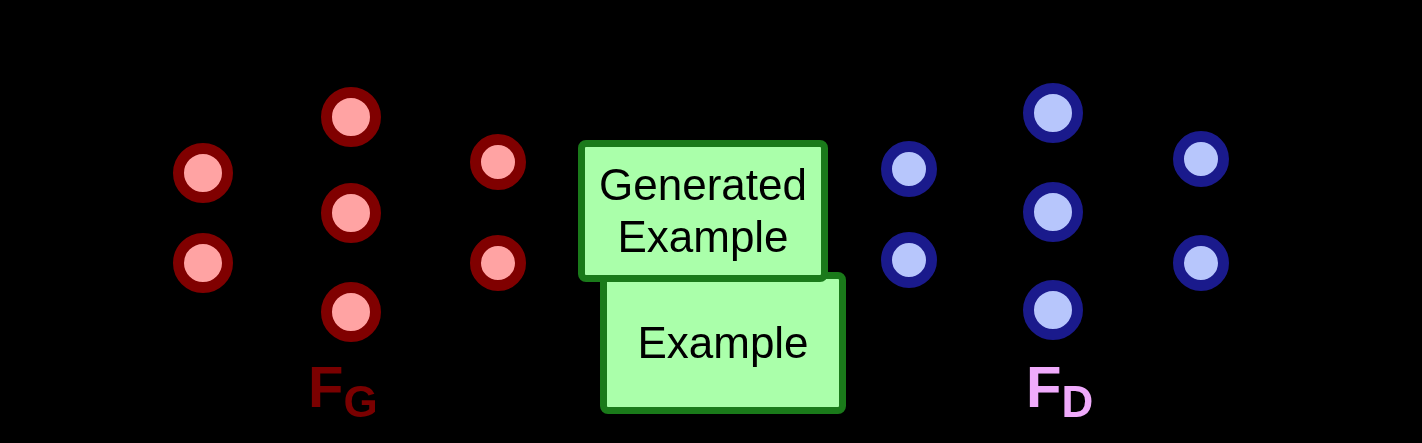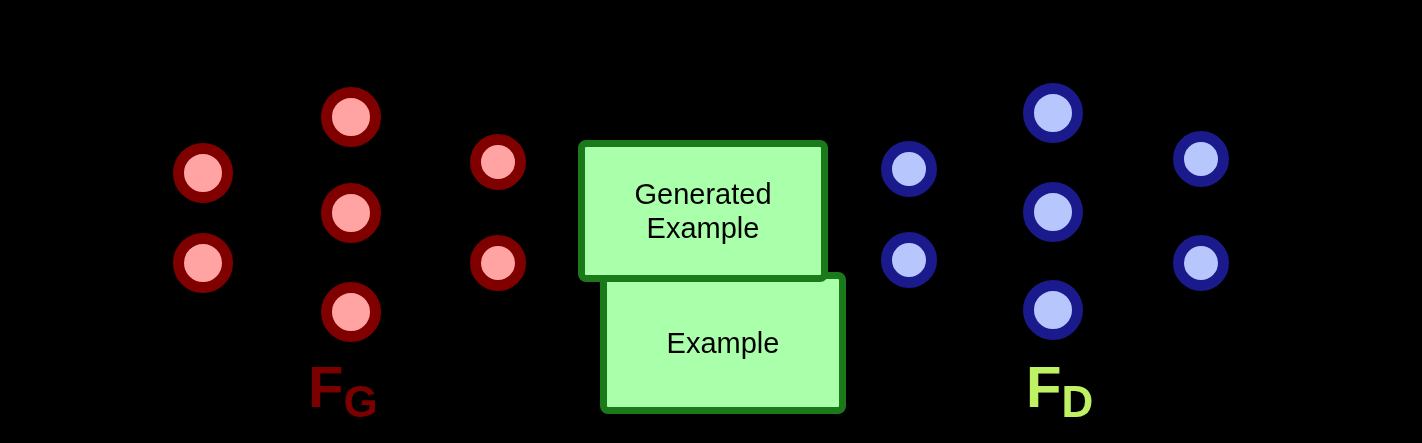--- a/index.html
+++ b/index.html
@@ -36,34 +36,34 @@
     user-select: none;
   }
   .net-label .base {
     font-size: 58px;
   }
   .net-label .sub {
     font-size: 44px;
     vertical-align: -0.22em;
   }
   .net-label.gen-label { color: #7A0000; }
-  .net-label.disc-label { color: #bef264; }
+  .net-label.disc-label { color: #f0abfc; }
 
   .ex-box {
     position: absolute;
     box-sizing: border-box;
     background: #AAFFAA;
     border: 7px solid #1A7A1A;
     border-radius: 8px;
     display: flex;
     flex-direction: column;
     align-items: center;
     justify-content: center;
     color: #000000;
-    font-size: 29px;
+    font-size: 44px;
     line-height: 1.18;
     text-align: center;
     user-select: none;
   }
   .ex-box .ln { display: block; }
 
   #real-example-box {
     left: 600px;
     top: 272px;
     width: 246px;

